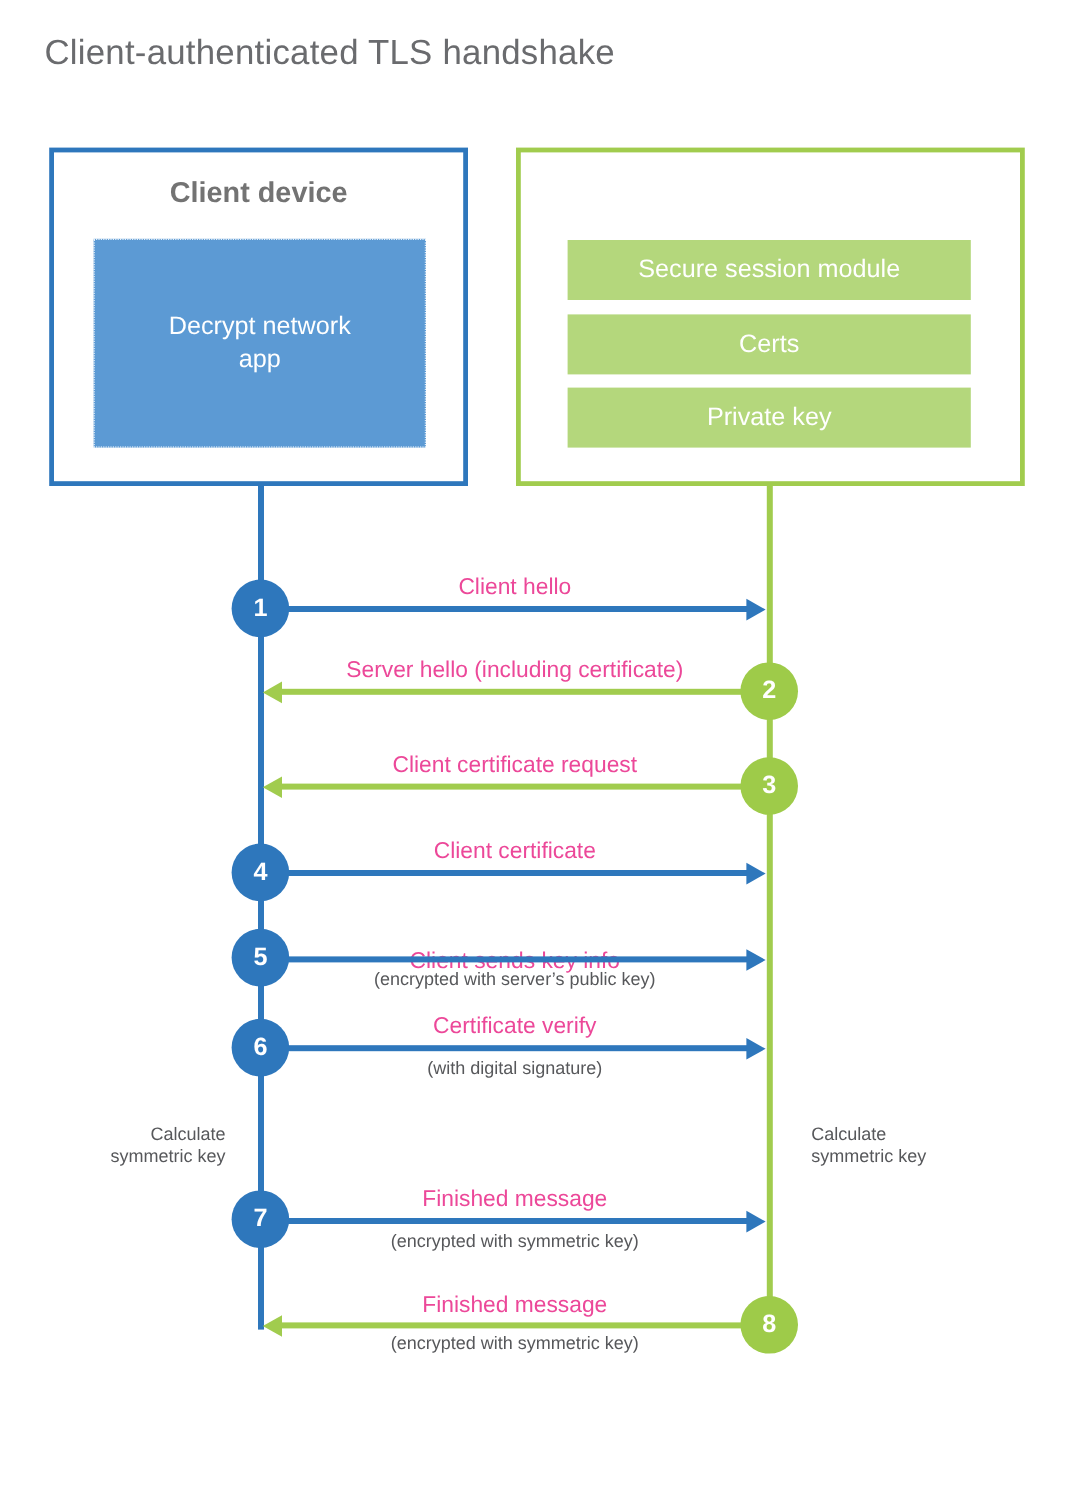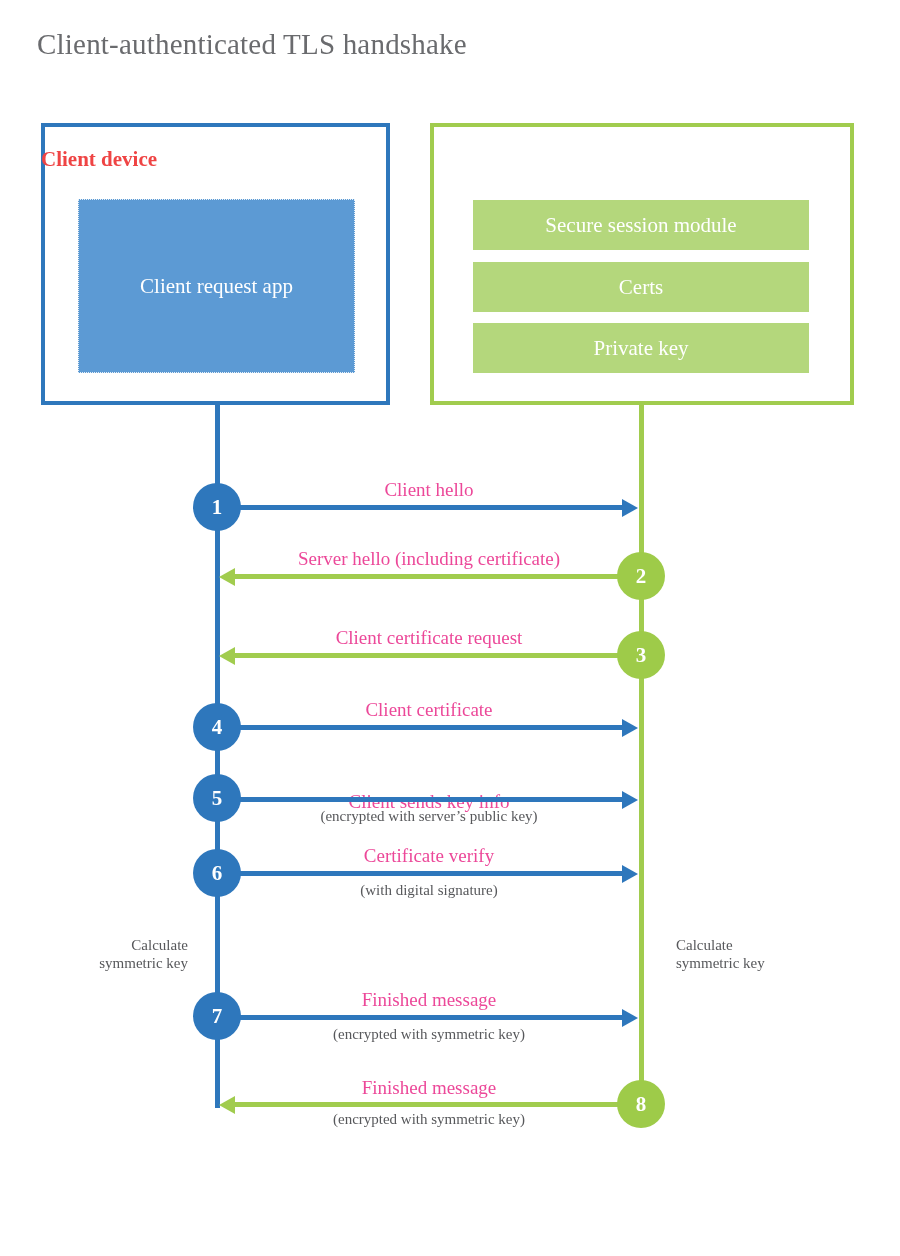--- a/index.html
+++ b/index.html
@@ -1,30 +1,30 @@
 <!DOCTYPE html>
 <html><head>
 <meta charset="utf-8">
 <style>
   html,body { margin:0; padding:0; background:#fff; }
   .page {
     position:relative; width:900px; height:1256px; background:#ffffff;
-    font-family:Liberation Serif, serif; overflow:hidden;
+    font-family:Liberation Sans, sans-serif; overflow:hidden;
   }
   .page-title {
     position:absolute; left:37px; top:28px;
     font-size:29px; font-weight:300; color:#6a6b6e; letter-spacing:.2px;
   }
   
   .entity-box { position:absolute; box-sizing:border-box; background:#fff; }
   .entity-box.blue  { left:41px;  top:123px; width:349px; height:282px; border:4px solid #2e77bc; }
   .entity-box.green { left:430px; top:123px; width:424px; height:282px; border:4px solid #a1cc4e; }
   .entity-title {
-    position:absolute; top:147px; text-align:left;
-    font-size:21px; font-weight:bold; color:#ef4444;
+    position:absolute; top:147px; text-align:center;
+    font-size:24px; font-weight:bold; color:#737373;
   }
   .entity-title.client { left:41px;  width:349px; }
   .entity-title.server { left:430px; width:424px; }
   .client-app {
     position:absolute; left:78px; top:199px; width:277px; height:174px;
     background:#5c9ad4; border:1px dotted rgba(255,255,255,.85); box-sizing:border-box;
     display:flex; align-items:center; justify-content:center;
     color:#fff; font-size:21px; text-align:center; line-height:1.35;
   }
   .client-app span { display:block; width:180px; }
@@ -79,21 +79,21 @@
 </head>
 <body>
 
 <div class="page">
 
   <div class="page-title">Client-authenticated TLS handshake</div>
 
   <div class="entity-box blue"></div>
   <div class="entity-title client">Client device</div>
   <div class="client-app">
-    <span>Client request app</span>
+    <span>Decrypt network app</span>
   </div>
 
   <div class="entity-box green"></div>
   <div class="server-bar" style="top:200px">Secure session module</div>
   <div class="server-bar" style="top:323px">Private key</div>
   <div class="server-bar" style="top:262px">Certs</div>
 
   <div class="lifeline blue"></div>
   <div class="lifeline green"></div>
 

